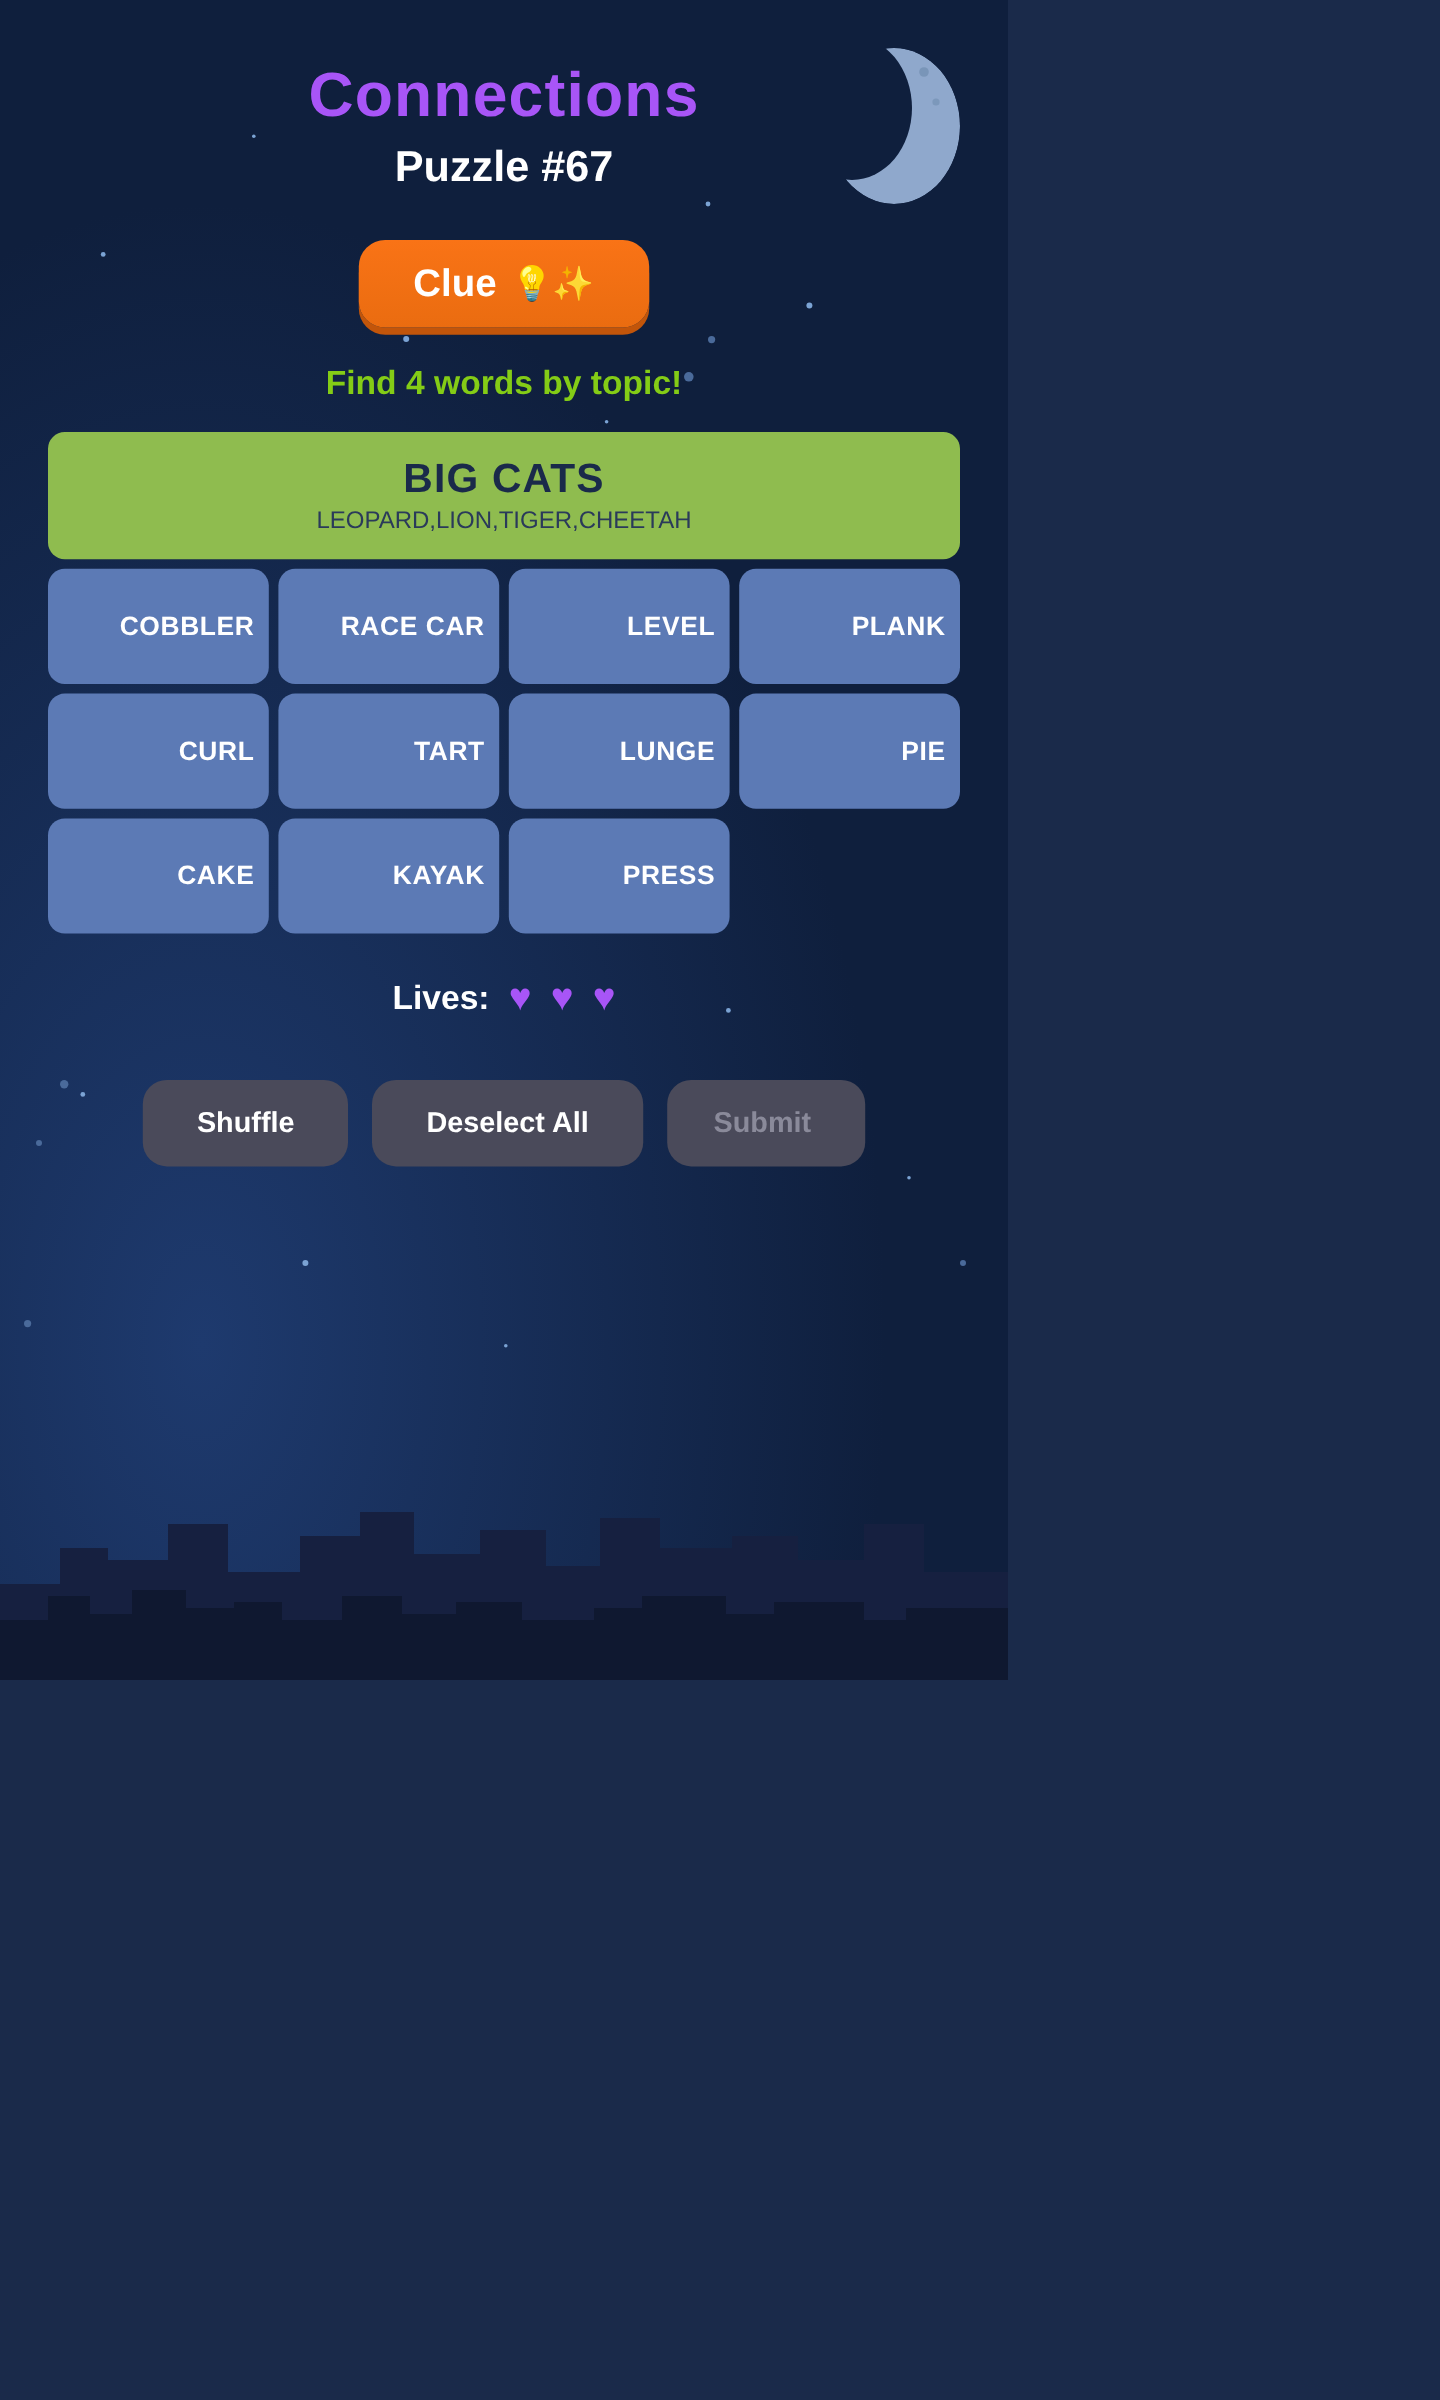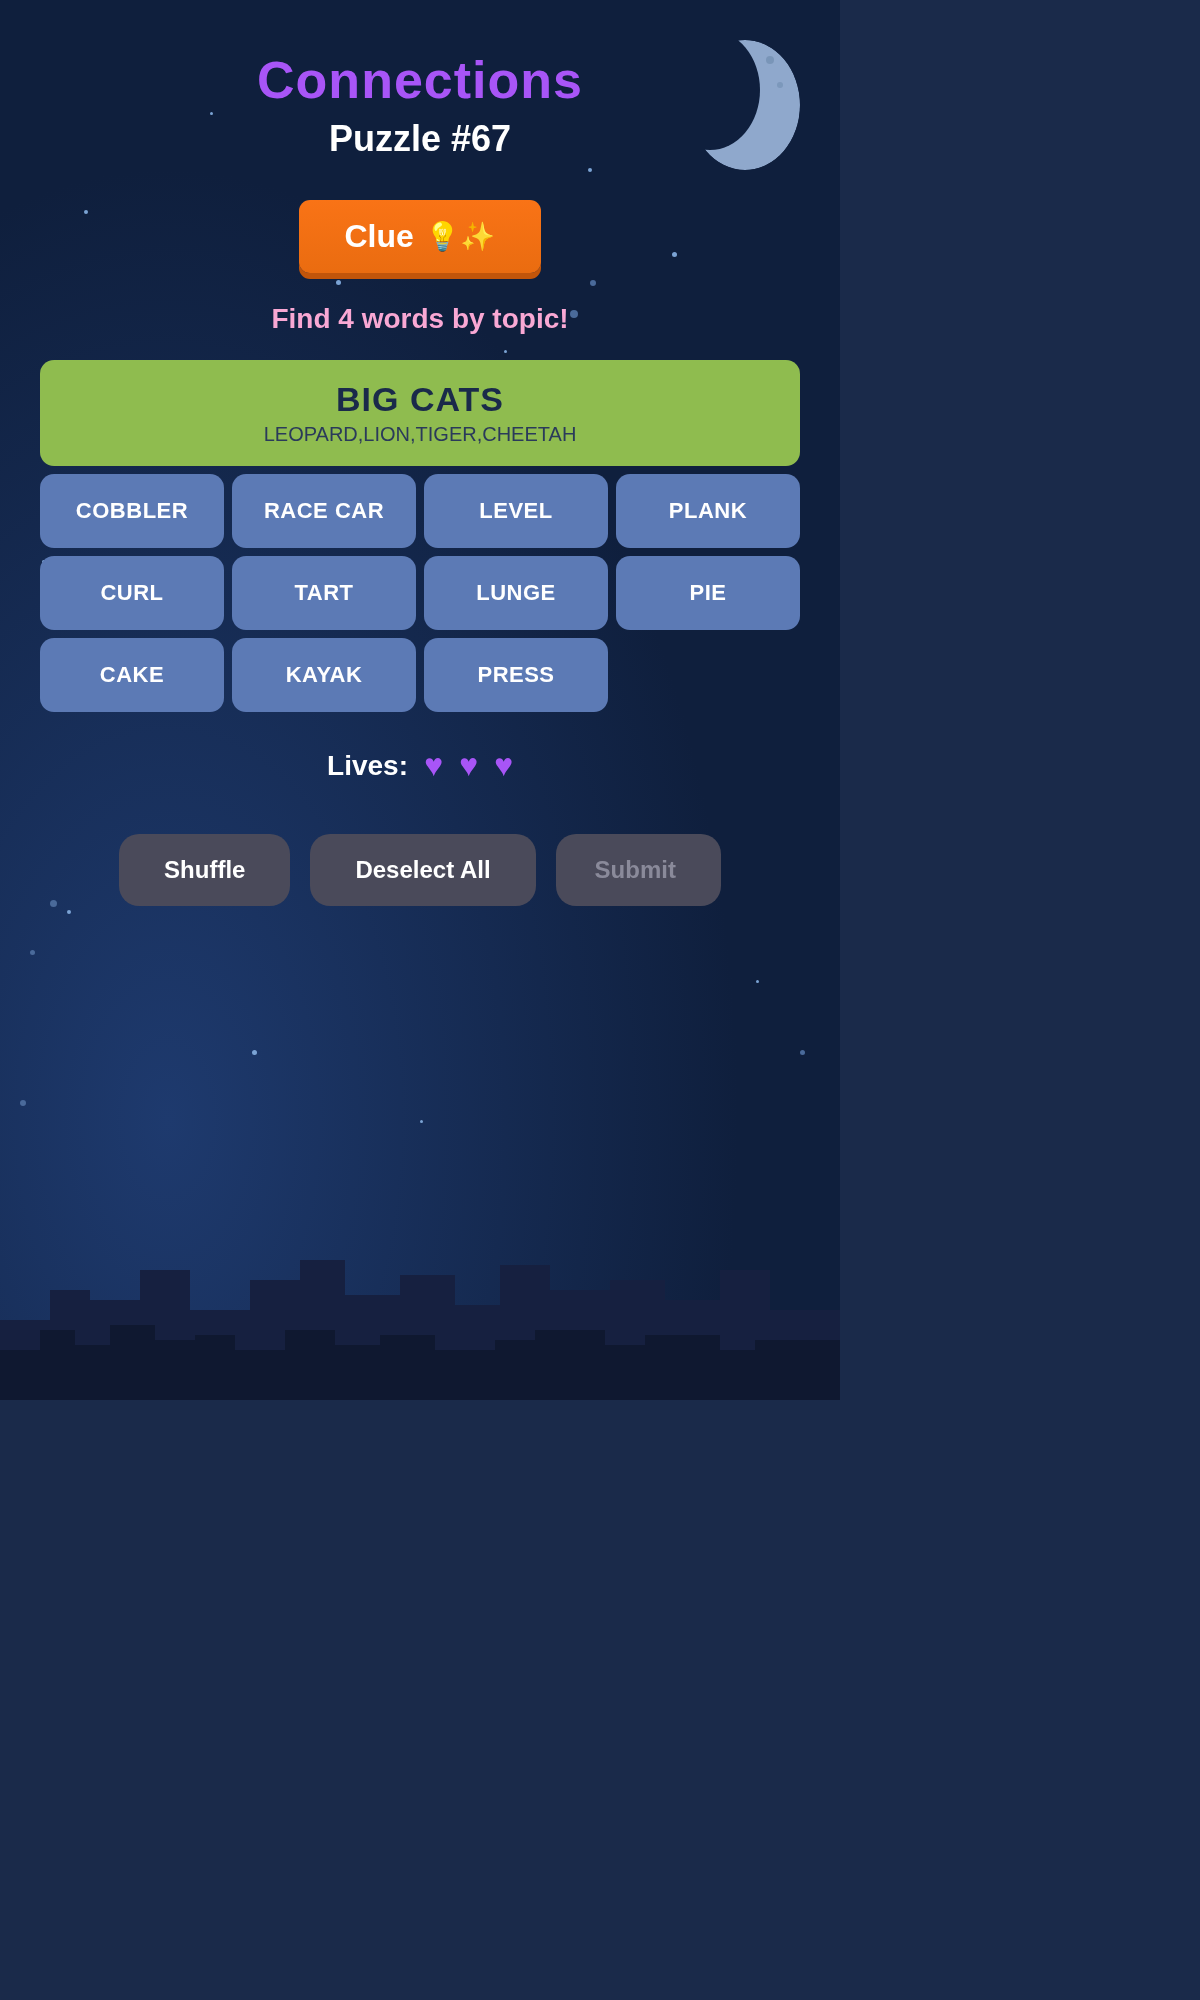--- a/index.html
+++ b/index.html
@@ -60,21 +60,21 @@
       font-size: 36px;
       font-weight: 600;
       color: #ffffff;
       text-align: center;
       margin-bottom: 40px;
     }
 
     .clue-button {
       background: linear-gradient(to bottom, #f97316, #ea6c10);
       border: none;
-      border-radius: 11px;
+      border-radius: 22px;
       padding: 18px 45px;
       display: flex;
       align-items: center;
       gap: 12px;
       cursor: pointer;
       margin-bottom: 30px;
       box-shadow: 0 6px 0 #c2550a;
     }
 
     .clue-button-text {
@@ -84,21 +84,21 @@
     }
 
     .clue-icon {
       font-size: 28px;
       color: white;
     }
 
     .instruction {
       font-size: 28px;
       font-weight: 600;
-      color: #f9a8d4;
+      color: #84cc16;
       text-align: right;
       margin-bottom: 25px;
     }
 
     .game-grid {
       width: 760px;
       display: flex;
       flex-direction: column;
       gap: 8px;
       margin-bottom: 35px;
@@ -129,22 +129,22 @@
     
     .tiles-grid {
       display: grid;
       grid-template-columns: repeat(4, 1fr);
       gap: 8px;
     }
 
     .tile {
       background: #5c7ab5;
       border-radius: 14px;
-      padding: 24px 12px;
-      text-align: center;
+      padding: 35px 12px;
+      text-align: right;
       cursor: pointer;
       border: none;
       transition: background 0.15s;
     }
 
     .tile-text {
       font-size: 22px;
       font-weight: 800;
       color: #ffffff;
       letter-spacing: 0.5px;

